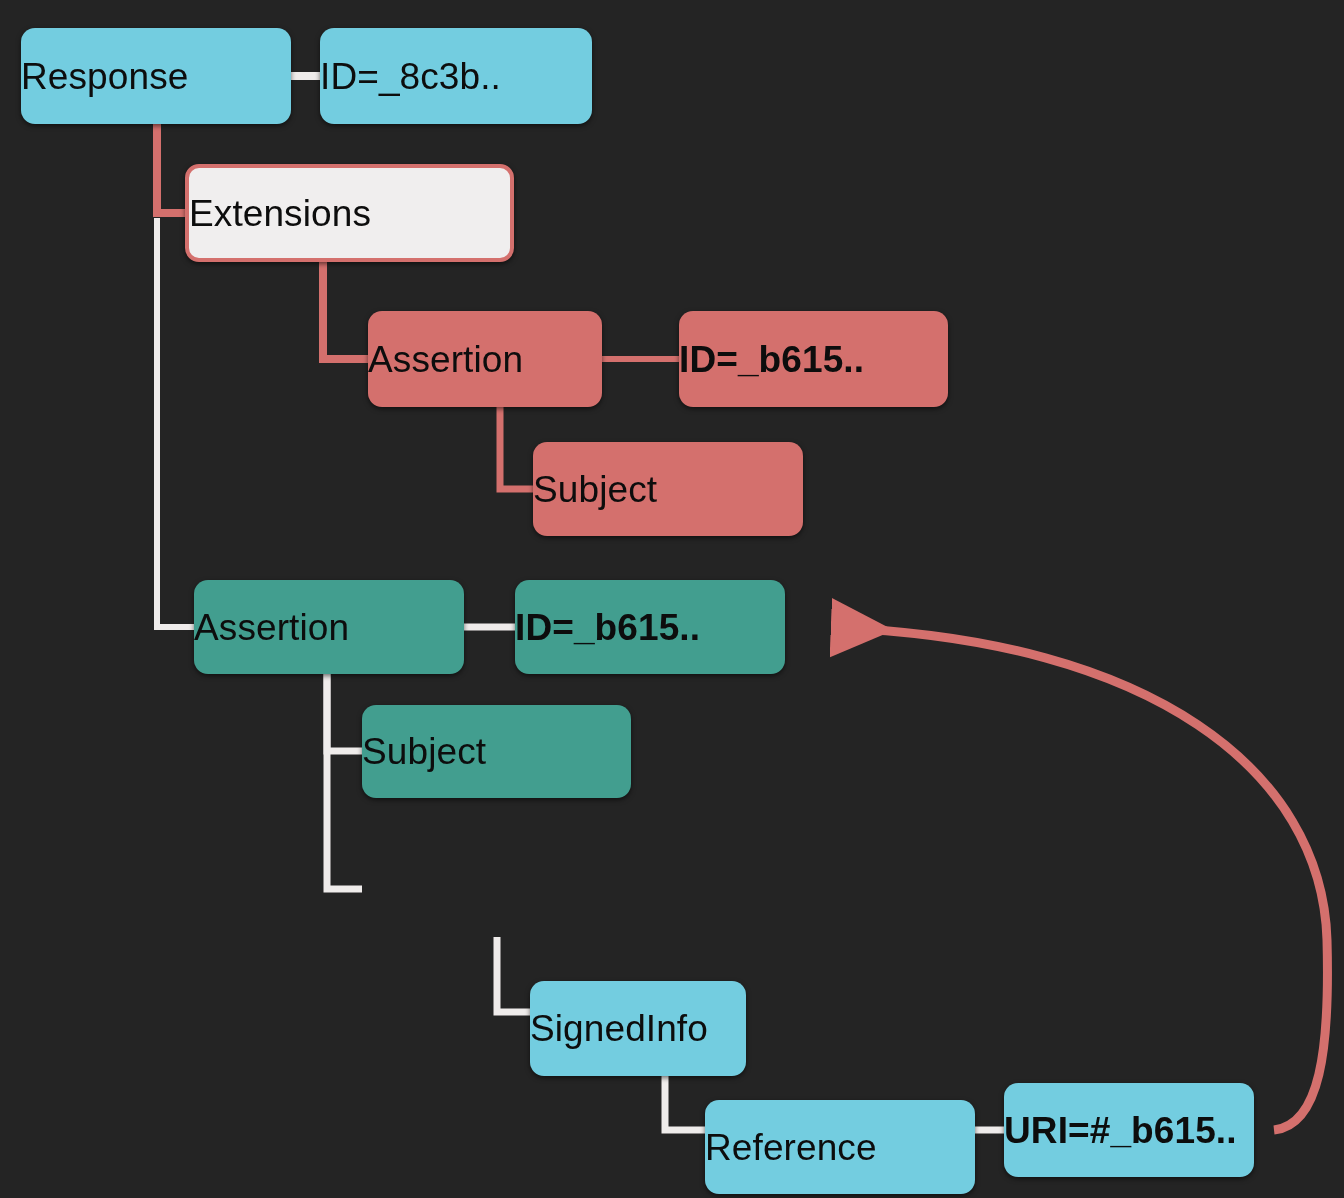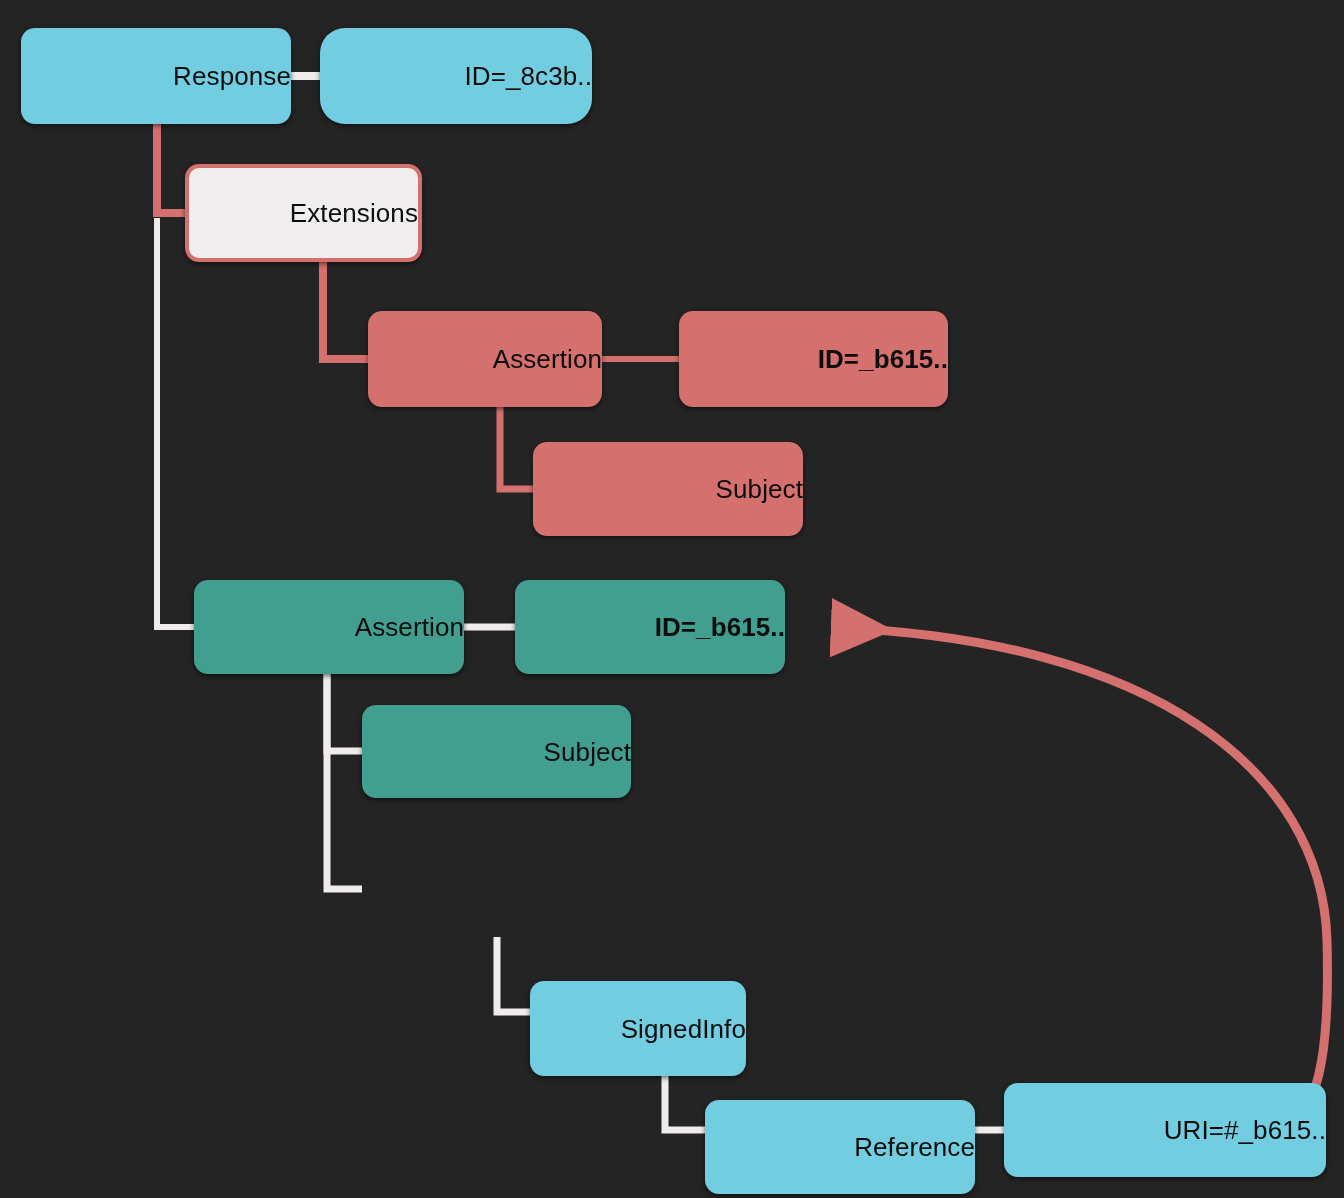--- a/index.html
+++ b/index.html
@@ -26,34 +26,34 @@
     left: 0;
     width: 1344px;
     height: 1198px;
     pointer-events: none;
   }
   .node {
     position: absolute;
     box-sizing: border-box;
     display: flex;
     align-items: center;
-    justify-content: flex-end;
+    justify-content: flex-start;
     border-radius: 14px;
     color: #0d0d0d;
-    font-size: 26px;
+    font-size: 37px;
     line-height: 1;
     letter-spacing: 0.1px;
     white-space: nowrap;
     box-shadow: 0 2px 5px rgba(0,0,0,0.55);
   }
   .node.blue   { background: #73cde0; }
   .node.red    { background: #d4706d; }
   .node.teal   { background: #429e8f; }
   .node.white  { background: #f0eeee; border: 4px solid #d4706d; }
-  .node.bold   { font-weight: bold; padding-left: 7px; }
+  .node.bold   { font-weight: bold; }
 </style>
 </head>
 <body>
 
 <div id="diagram-root">
 
   <svg id="edge-layer" width="1344" height="1198" viewBox="0 0 1344 1198" xmlns="http://www.w3.org/2000/svg">
 
     <defs>
       <marker id="arrow-red" markerWidth="7" markerHeight="7" refX="6.2" refY="3.5" orient="auto" markerUnits="strokeWidth">
@@ -85,25 +85,25 @@
 
     <path d="M975,1130 L1004,1130" stroke="#efeceb" stroke-width="7" fill="none"></path>
 
     <path d="M1274,1130 C1320,1125 1330,1050 1327,940 C1322,770 1150,640 838,628" stroke="#d4706d" stroke-width="9" fill="none" marker-end="url(#arrow-red)"></path>
   </svg>
 
   <div class="node blue" style="left:21px; top:28px; width:270px; height:96px;">
     <span>Response</span>
   </div>
 
-  <div class="node blue" style="left:320px; top:28px; width:272px; height:96px;border-radius:25px;">
+  <div class="node blue" style="left:320px; top:28px; width:272px; height:96px;">
     <span>ID=_8c3b..</span>
   </div>
 
-  <div class="node white" style="left:185px; top:164px; width:237px; height:98px;">
+  <div class="node white" style="left:185px; top:164px; width:329px; height:98px;">
     <span>Extensions</span>
   </div>
 
   <div class="node red" style="left:368px; top:311px; width:234px; height:96px;">
     <span>Assertion</span>
   </div>
 
   <div class="node red bold" style="left:679px; top:311px; width:269px; height:96px;">
     <span>ID=_b615..</span>
   </div>
@@ -126,17 +126,17 @@
 
 
   <div class="node blue" style="left:530px; top:965px; width:216px; height:95px;margin-top:16px;">
     <span>SignedInfo</span>
   </div>
 
   <div class="node blue" style="left:705px; top:1083px; width:270px; height:94px;margin-top:17px;">
     <span>Reference</span>
   </div>
 
-  <div class="node blue" style="left:1004px; top:1083px; width:322px; height:94px;">
+  <div class="node blue" style="left:1004px; top:1083px; width:250px; height:94px;font-weight:bold;">
     <span>URI=#_b615..</span>
   </div>
 
 </div>
 
 </body></html>

